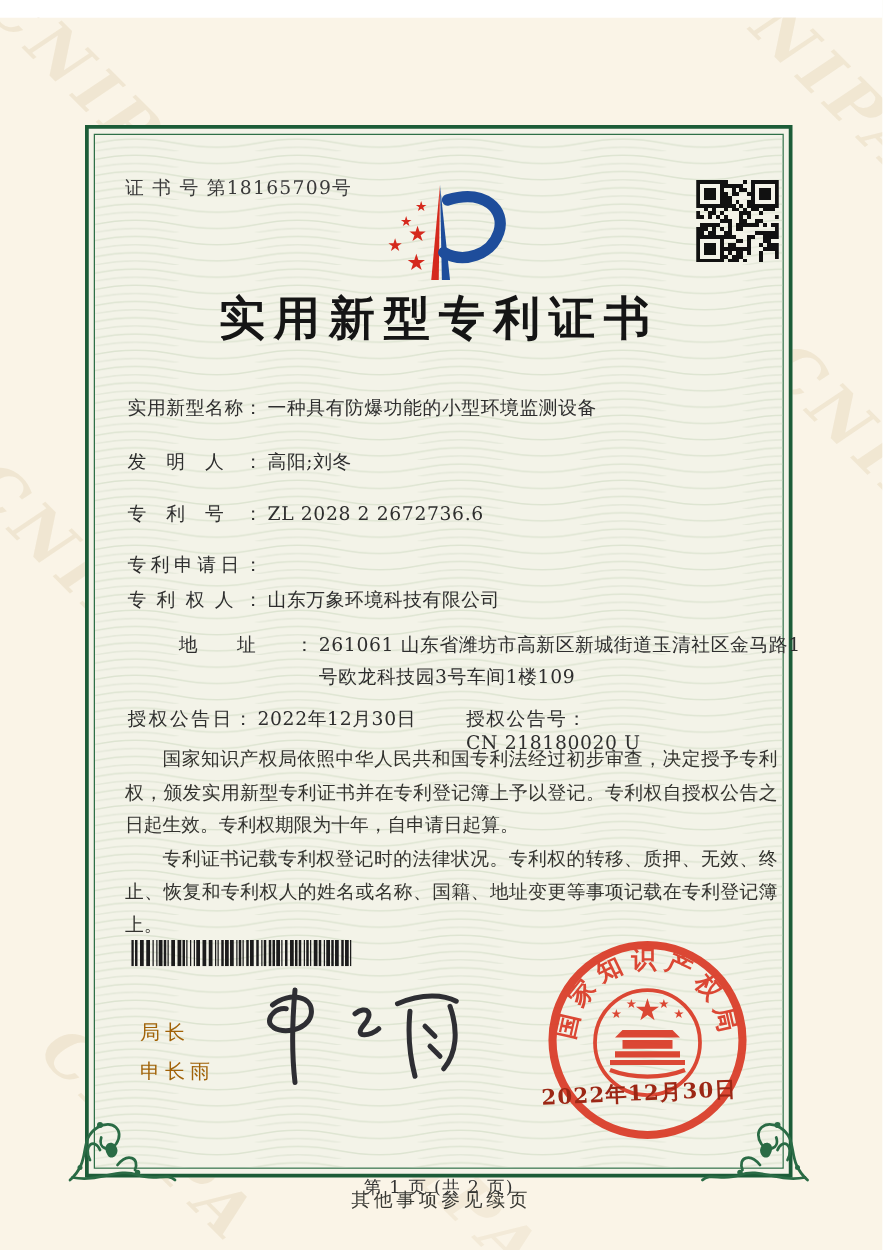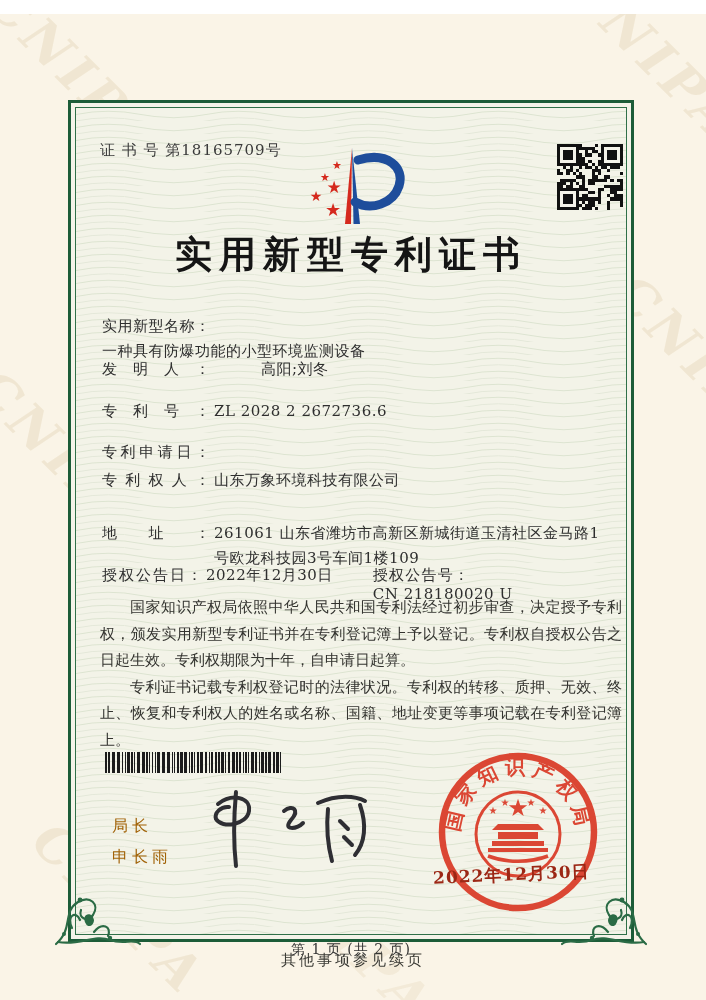--- a/index.html
+++ b/index.html
@@ -266,40 +266,40 @@
       <rect x="14" y="0" width="7" height="7" fill="#111"></rect>
       <rect x="15" y="1" width="5" height="5" fill="#f4f3e9"></rect>
       <rect x="16" y="2" width="3" height="3" fill="#111"></rect>
       <rect x="0" y="14" width="7" height="7" fill="#111"></rect>
       <rect x="1" y="15" width="5" height="5" fill="#f4f3e9"></rect>
       <rect x="2" y="16" width="3" height="3" fill="#111"></rect>
     </svg>
 
   <div class="title">实用新型专利证书</div>
 
-  <div class="f-row" style="top:314px;flex-direction:column;">
+  <div class="f-row" style="top:314px;">
     <span class="f-label">实用新型名称：</span>
     <span class="f-value">一种具有防爆功能的小型环境监测设备</span>
   </div>
-  <div class="f-row" style="top:357px;gap:47px;">
+  <div class="f-row" style="top:357px;">
     <span class="f-label">发明人：</span>
     <span class="f-value">高阳;刘冬</span>
   </div>
   <div class="f-row" style="top:399px;">
     <span class="f-label">专利号：</span>
     <span class="f-value">ZL 2028 2 2672736.6</span>
   </div>
   <div class="f-row" style="top:440px;">
     <span class="f-label">专利申请日：</span>
   </div>
   <div class="f-row" style="top:468px;">
     <span class="f-label">专利权人：</span>
     <span class="f-value">山东万象环境科技有限公司</span>
   </div>
-  <div class="f-row" style="top:521px;">
+  <div class="f-row" style="top:504px;margin-left:41px;">
     <span class="f-label">地址：</span>
     <span class="f-value">261061 山东省潍坊市高新区新城街道玉清社区金马路1号欧龙科技园3号车间1楼109</span>
   </div>
 
   <div class="grant-row">
     <div class="grant-pair">
       <span class="f-label">授权公告日：</span>
       <span class="f-value">2022年12月30日</span>
     </div>
     <div class="grant-pair second">

